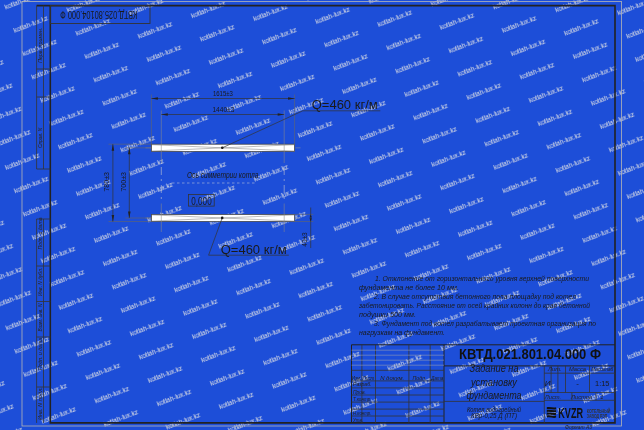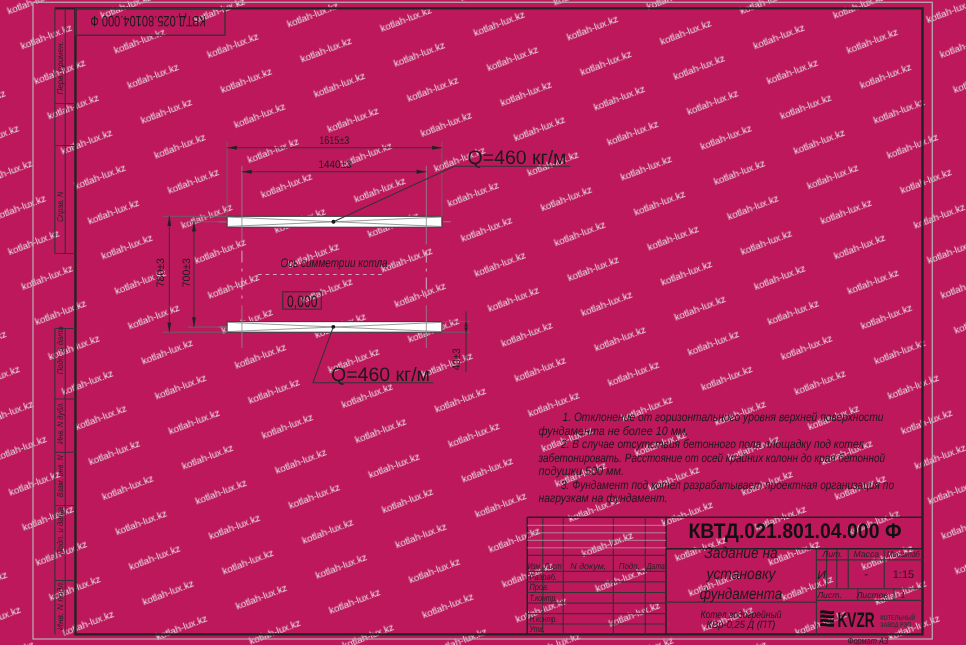--- a/index.html
+++ b/index.html
@@ -1,16 +1,16 @@
 <!DOCTYPE html>
 <html><head>
 <meta charset="utf-8">
 <style>
 html,body{margin:0;padding:0;background:#fff;}
-#page{position:relative;width:644px;height:430px;background:#be185d;overflow:hidden;
+#page{position:relative;width:644px;height:430px;background:#1d4ed8;overflow:hidden;
 font-family:"Liberation Sans", sans-serif;}
 svg text{font-family:"Liberation Sans", sans-serif;}
 </style>
 </head>
 <body>
 <div id="page">
 <svg width="644" height="430" viewBox="0 0 644 430">
 <defs>
 <pattern id="wm" width="57" height="25" patternUnits="userSpaceOnUse" patternTransform="rotate(-21)">
 <text x="2" y="11" font-size="6.5" fill="#e4e4e4">kotlah-lux.kz</text>

